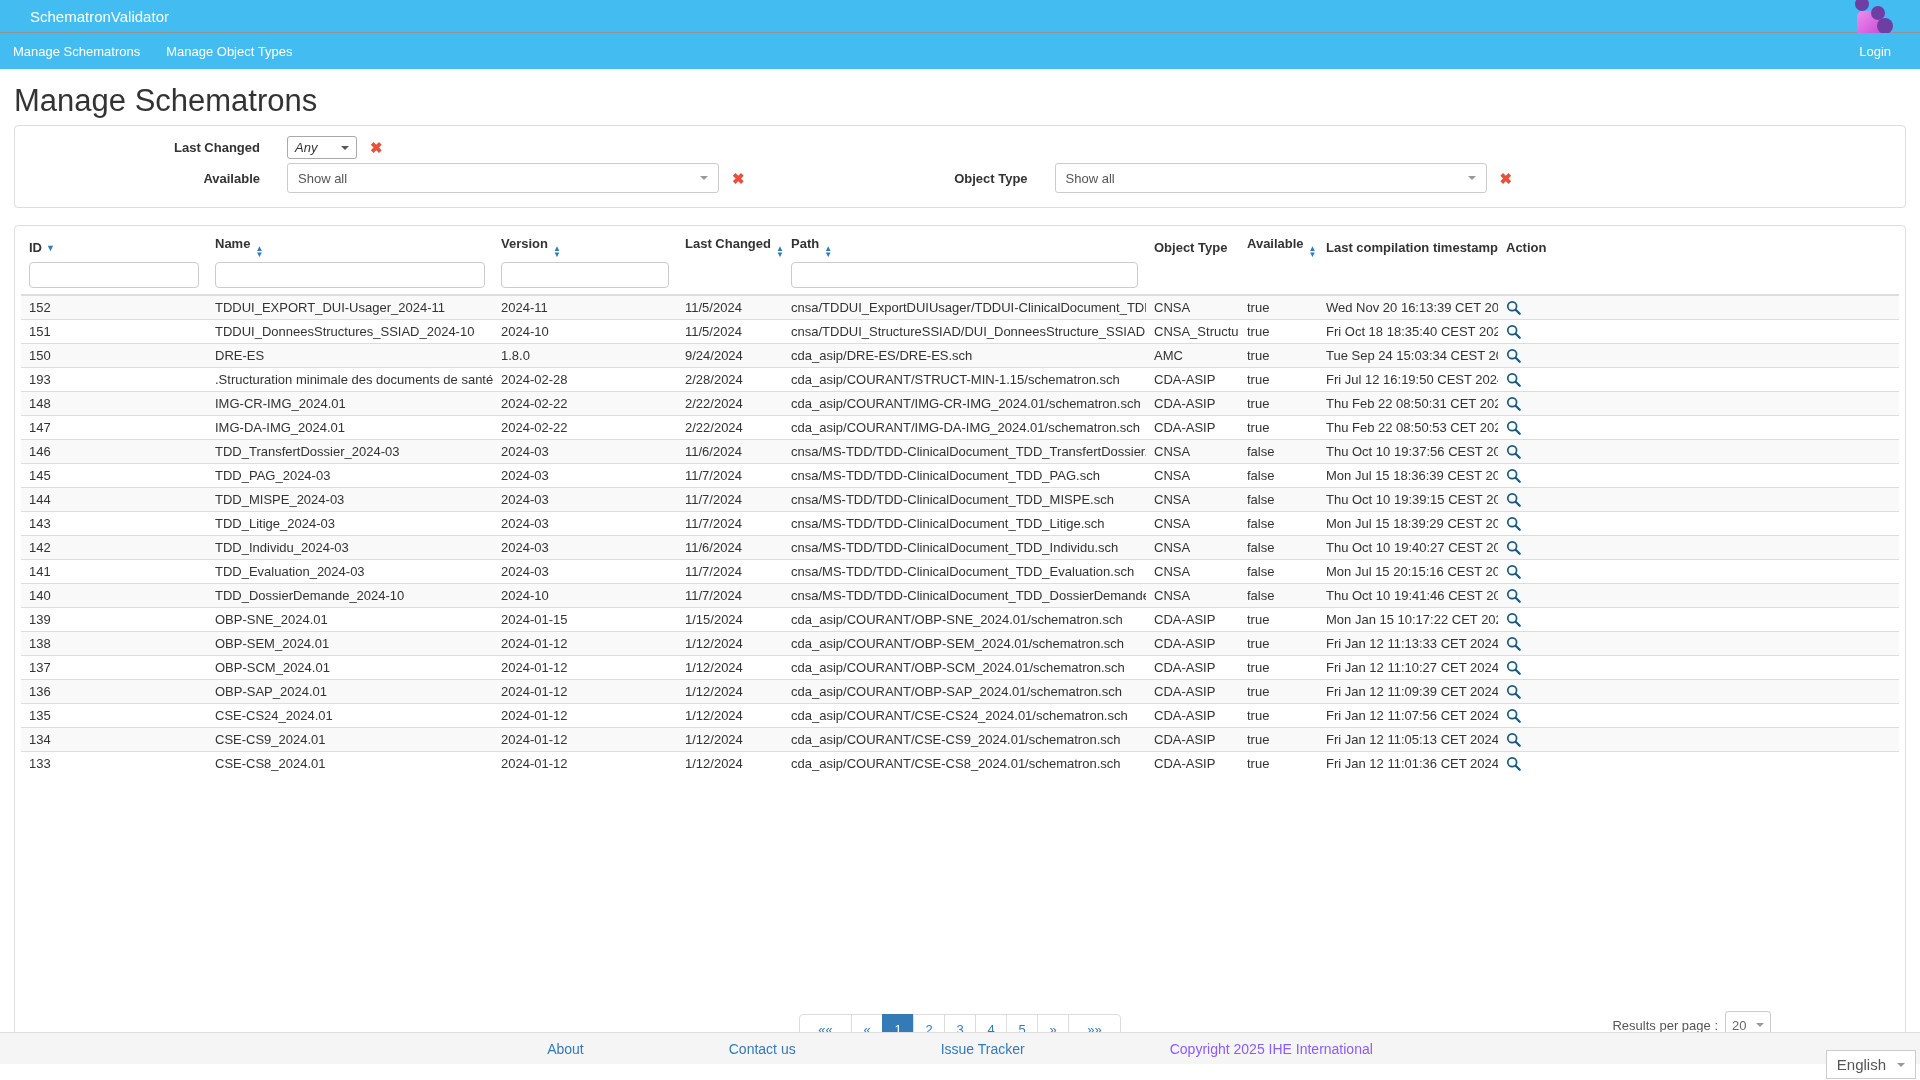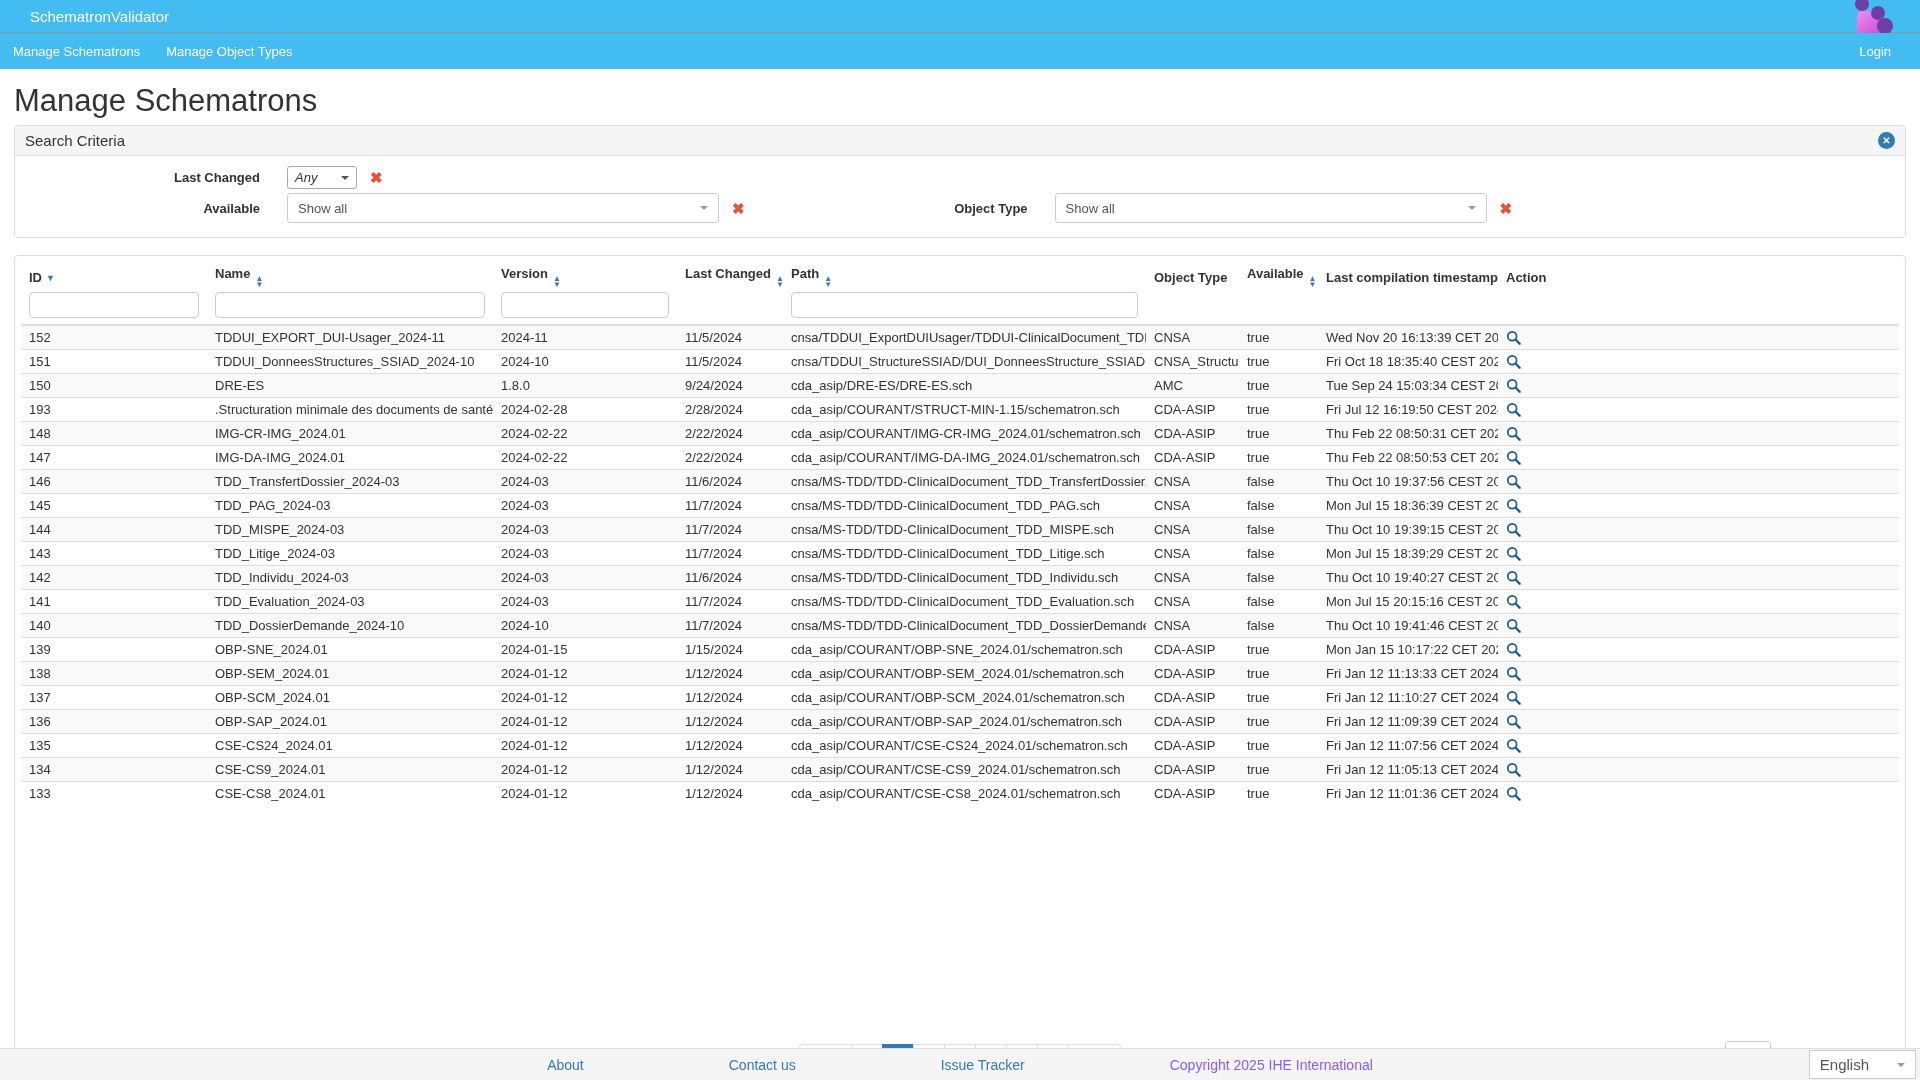--- a/index.html
+++ b/index.html
@@ -92,29 +92,29 @@
   .pg.active { background:#337ab7; border-color:#337ab7; color:#fff; }
   .pg:first-child { border-radius:4px 0 0 4px; margin-left:0; }
   .pg:last-child { border-radius:0 4px 4px 0; }
   .rpp { position:absolute; right:128px; top:-3px; display:flex; align-items:center; font-size:13px; color:#555; }
   .rpp-select {
     width:46px; height:28px; border:1px solid #ccc; border-radius:3px; background:#fff; margin-left:7px;
     display:flex; align-items:center; justify-content:space-between; padding:0 6px; color:#666; cursor:pointer;
   }
   
   .footer {
-    position:fixed; left:0; bottom:0; width:1920px; height:32px; z-index:10;
+    position:fixed; left:0; bottom:16px; width:1920px; height:32px; z-index:10;
     background:#f5f5f5; border-top:1px solid #ddd;
     display:flex; align-items:center; justify-content:center; gap:145px; font-size:14px;
   }
   .footer a { color:#337ab7; text-decoration:none; cursor:pointer; }
   .copyright { color:#8b5cf6;text-align:center; }
   .lang-select {
     position:fixed; right:4px; bottom:1px; z-index:11; background:#fff; border:1px solid #ccc;
-    padding:5px 10px; display:flex; align-items:center; gap:28px; color:#555; font-size:15px; cursor:pointer;
+    padding:5px 10px; display:flex; align-items:center; gap:11px; color:#555; font-size:15px; cursor:pointer;
   }
 </style>
 </head>
 <body>
 
 <div class="topbar">
   <a class="brand">SchematronValidator</a>
   <svg class="logo" width="54" height="33" viewBox="0 0 54 33">
     <defs>
       <linearGradient id="lg" x1="0" y1="0" x2="1" y2="1">
@@ -131,24 +131,20 @@
 <div class="navbar">
   <span class="nav-item">Manage Schematrons</span>
   <span class="nav-item">Manage Object Types</span>
   <span class="nav-login">Login</span>
 </div>
 
 <div class="main">
   <h1 class="page-title">Manage Schematrons</h1>
 
   <div class="panel">
-    <div class="panel-heading">
-      <span>Search Criteria</span>
-      <span class="circle-x">✕</span>
-    </div>
     <div class="search-body">
       <div class="criteria-row">
         <span class="crit-label">Last Changed</span>
         <span class="crit-control">
           <span class="select-small">
             <span>Any</span>
             <span class="chev"></span>
           </span>
           <span class="clear-x">✖</span>
         </span>

